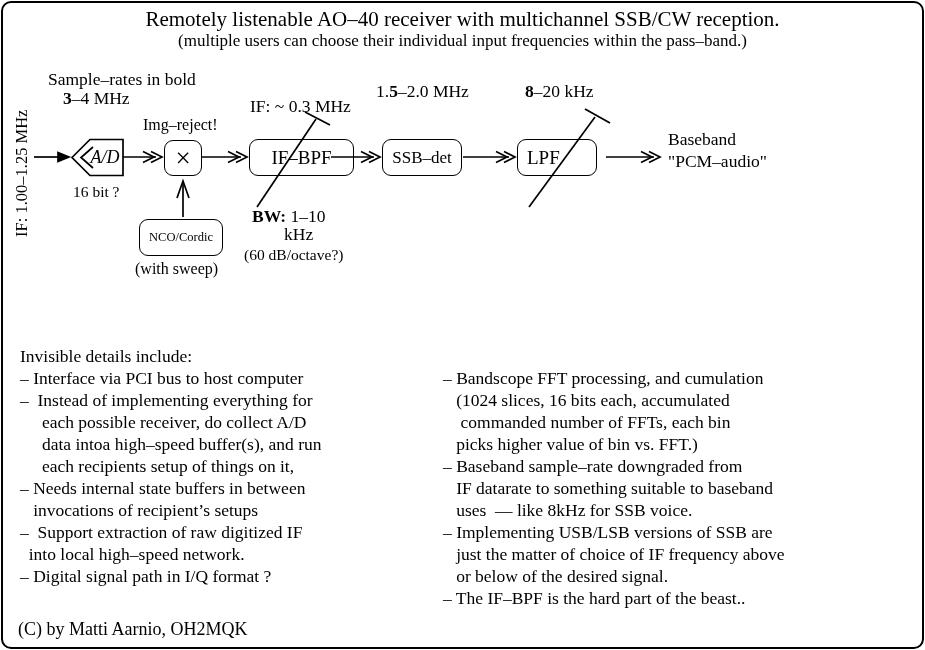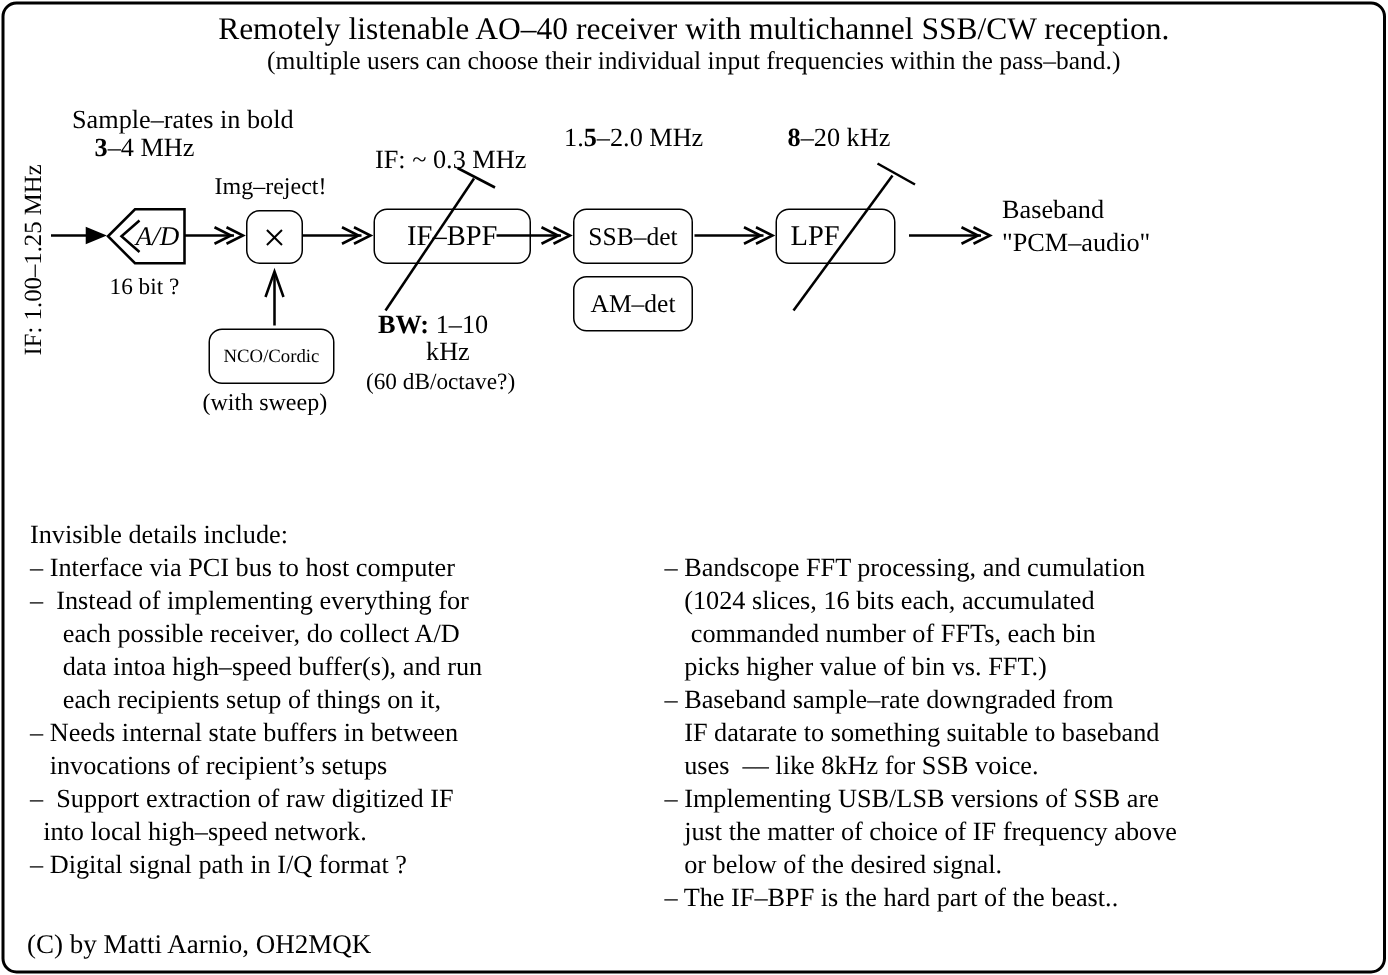--- a/index.html
+++ b/index.html
@@ -13,21 +13,21 @@
   .lbl-md{font-size:16px;}
   .box{position:absolute;border:1.7px solid #000;border-radius:9px;display:flex;align-items:center;justify-content:center;box-sizing:border-box;background:transparent;}
   .vert-label{position:absolute;left:12px;top:237px;transform:rotate(-90deg);transform-origin:0 0;font-size:16.5px;white-space:pre;}
   #svg-overlay{position:absolute;left:0;top:0;z-index:2;pointer-events:none;}
   .layer{position:absolute;left:0;top:0;z-index:1;}
   .adc-text{position:absolute;left:88px;top:140px;width:34px;height:35px;display:flex;align-items:center;justify-content:center;font-size:18px;font-style:italic;}
   .mixer{left:164px;top:140px;width:38px;height:36px;font-size:27px;line-height:1;}
   .nco{left:139px;top:219px;width:84px;height:37px;font-size:12.5px;}
   .ifbpf{left:249px;top:139px;width:105px;height:37px;font-size:19px;}
   .lpf{left:517px;top:139px;width:80px;height:37px;font-size:19px;justify-content:flex-start;padding-left:9px;}
-  .det-stack{position:absolute;left:382px;top:139px;display:flex;flex-direction:column;gap:8px;}
+  .det-stack{position:absolute;left:382px;top:139px;display:flex;flex-direction:column;}
   .det-stack .det-box{border:1.7px solid #000;border-radius:9px;width:80px;height:37px;display:flex;align-items:center;justify-content:center;box-sizing:border-box;font-size:17px;white-space:pre;}
   .notes{position:absolute;font-size:17.5px;line-height:22px;}
   .notes div{white-space:pre;}
   .notes-left{left:20px;top:345px;}
   .notes-right{left:443px;top:367px;}
   .footer{left:18px;top:619px;font-size:18px;}
   b{font-weight:bold;}
 </style>
 </head>
 <body>
@@ -62,21 +62,20 @@
       <span>IF–BPF</span>
     </div>
   <div class="abs lbl" style="left:252px;top:206px;"><b>BW:</b><span> 1–10</span></div>
   <div class="abs lbl" style="left:284px;top:224px;">kHz</div>
   <div class="abs lbl-sm" style="left:244px;top:246px;">(60 dB/octave?)</div>
 
   <div class="abs lbl" style="left:376px;top:81px;"><span>1.</span><b>5</b><span>–2.0 MHz</span></div>
 
   <div class="det-stack">
       <div class="det-box">SSB–det</div>
-      <div class="det-box">AM–det</div>
     </div>
 
   <div class="abs lbl" style="left:525px;top:81px;"><b>8</b><span>–20 kHz</span></div>
   <div class="box lpf">
       <span>LPF</span>
     </div>
 
   <div class="abs lbl" style="left:668px;top:128px;line-height:22px;"><span>Baseband</span><br><span>"PCM–audio"</span></div>
 </div>
 

